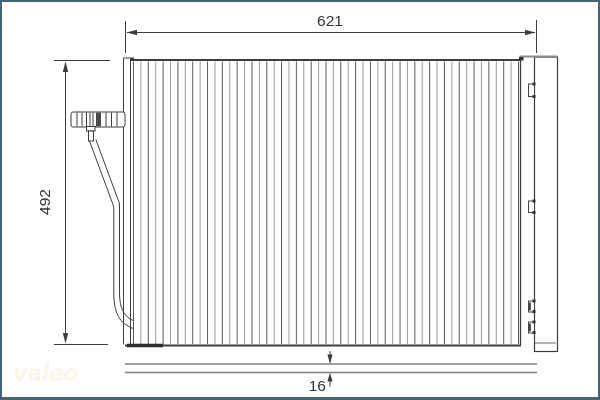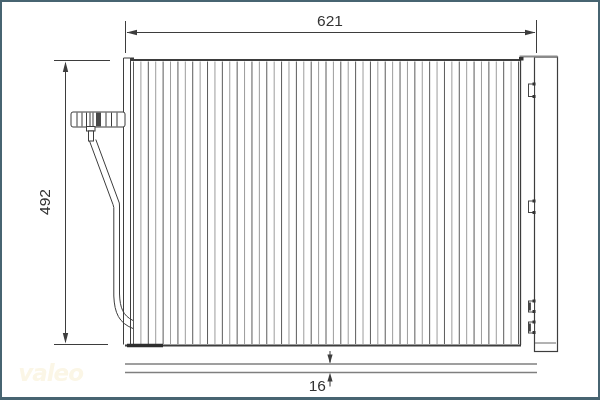--- a/index.html
+++ b/index.html
@@ -17,21 +17,20 @@
   svg text{
     font-family:"Liberation Sans", sans-serif;
     font-size:15.5px;fill:var(--text,#333333);
   }
   .logo{
     position:absolute;left:13px;top:360px;width:70px;height:32px;
     font-family:"DejaVu Sans", sans-serif;
     font-style:italic;font-weight:bold;font-size:23px;letter-spacing:-1px;
     color:var(--logo,#fbf6e6);
     user-select:none;
-    text-align:right;
   }
 </style>
 </head>
 <body style="--line: #3d3d3d; --gray: #7f7f7f; --frame: #476471; --text: #333333; --logo: #fbf6e6;">
 
 <div class="frame"></div>
 
 <svg width="600" height="400" viewBox="0 0 600 400">
 
   <g stroke="var(--line)" stroke-width="1" fill="none">

